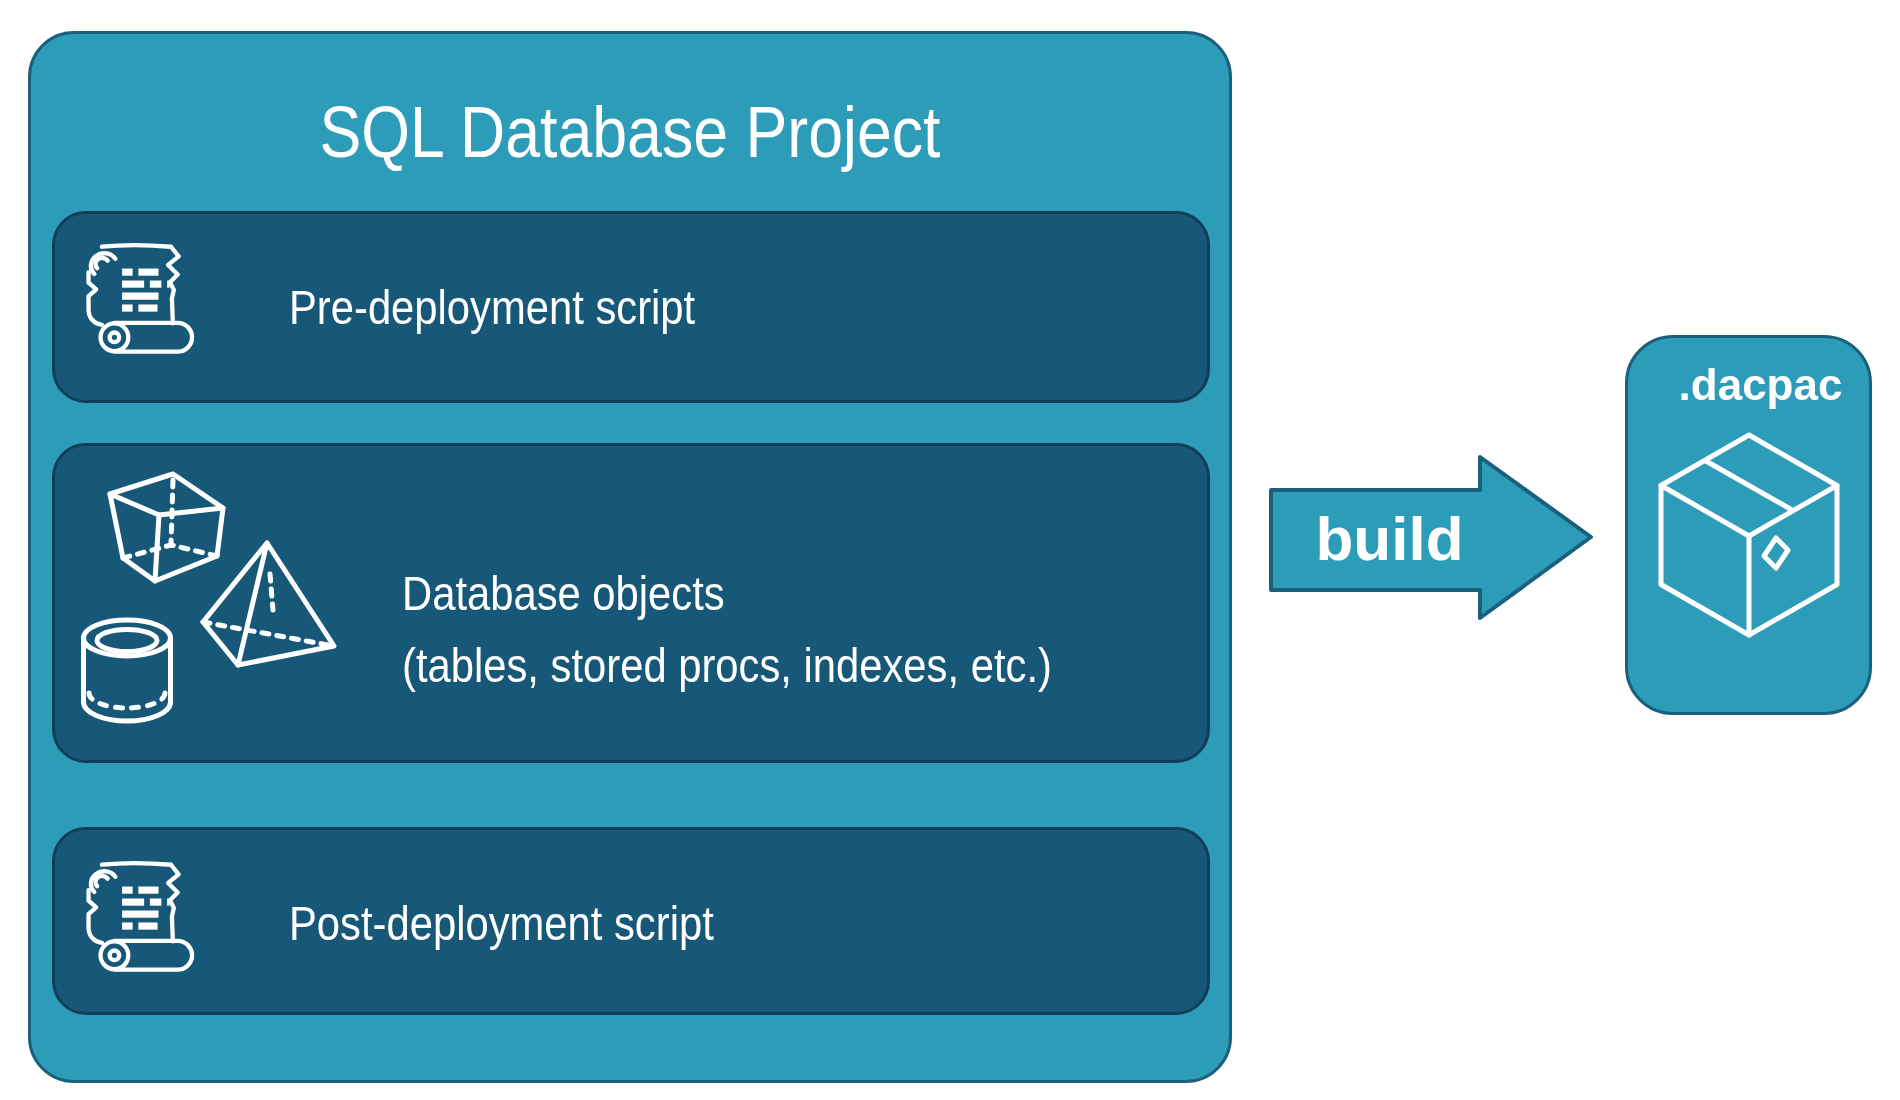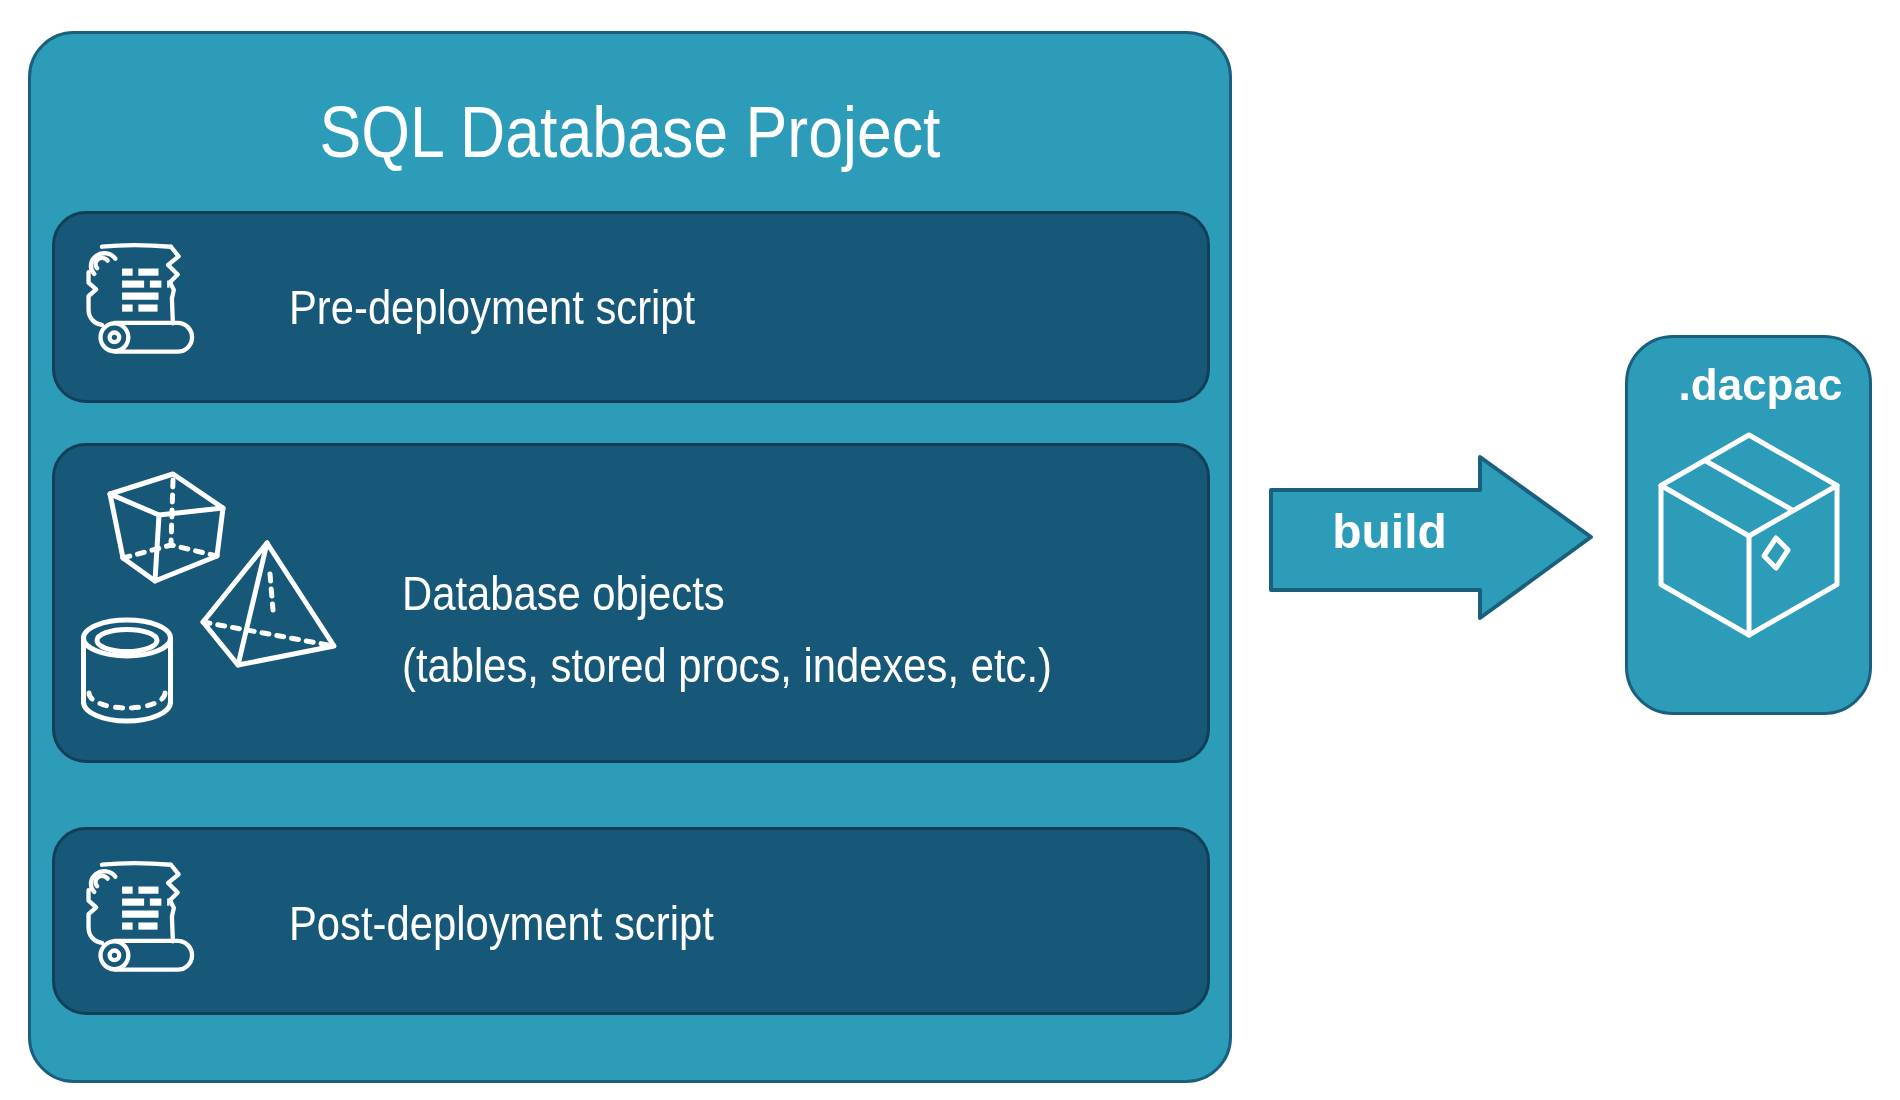--- a/index.html
+++ b/index.html
@@ -50,21 +50,21 @@
   .section-post .icon-scroll{top:30px;}
   .shapes-cluster{position:absolute;left:23px;top:24px;width:262px;height:257px;}
   .icon-cube{position:absolute;left:29px;top:0;width:118px;height:114px;}
   .icon-pyramid{position:absolute;left:122px;top:70px;width:137px;height:127px;}
   .icon-cylinder{position:absolute;left:2px;top:147px;width:94px;height:110px;}
   
   .build-arrow{position:absolute;left:1269px;top:455px;width:326px;height:165px;}
   .build-arrow svg{position:absolute;left:0;top:0;width:100%;height:100%;}
   .build-label{
     position:absolute;left:0;top:53px;width:211px;padding-left:30px;
-    text-align:center;color:var(--white);font-size:48px;font-weight:700;line-height:1;
+    text-align:center;color:var(--white);font-size:62px;font-weight:700;line-height:1;
   }
   
   .artifact{
     position:absolute;left:1625px;top:335px;width:247px;height:380px;
     background:var(--teal);border:3px solid var(--teal-border);border-radius:48px;
   }
   .artifact-label{
     position:absolute;left:0;top:21px;width:100%;text-align:center;
     color:var(--white);font-size:44px;font-weight:700;line-height:1.2;margin-left:12px;
   }

